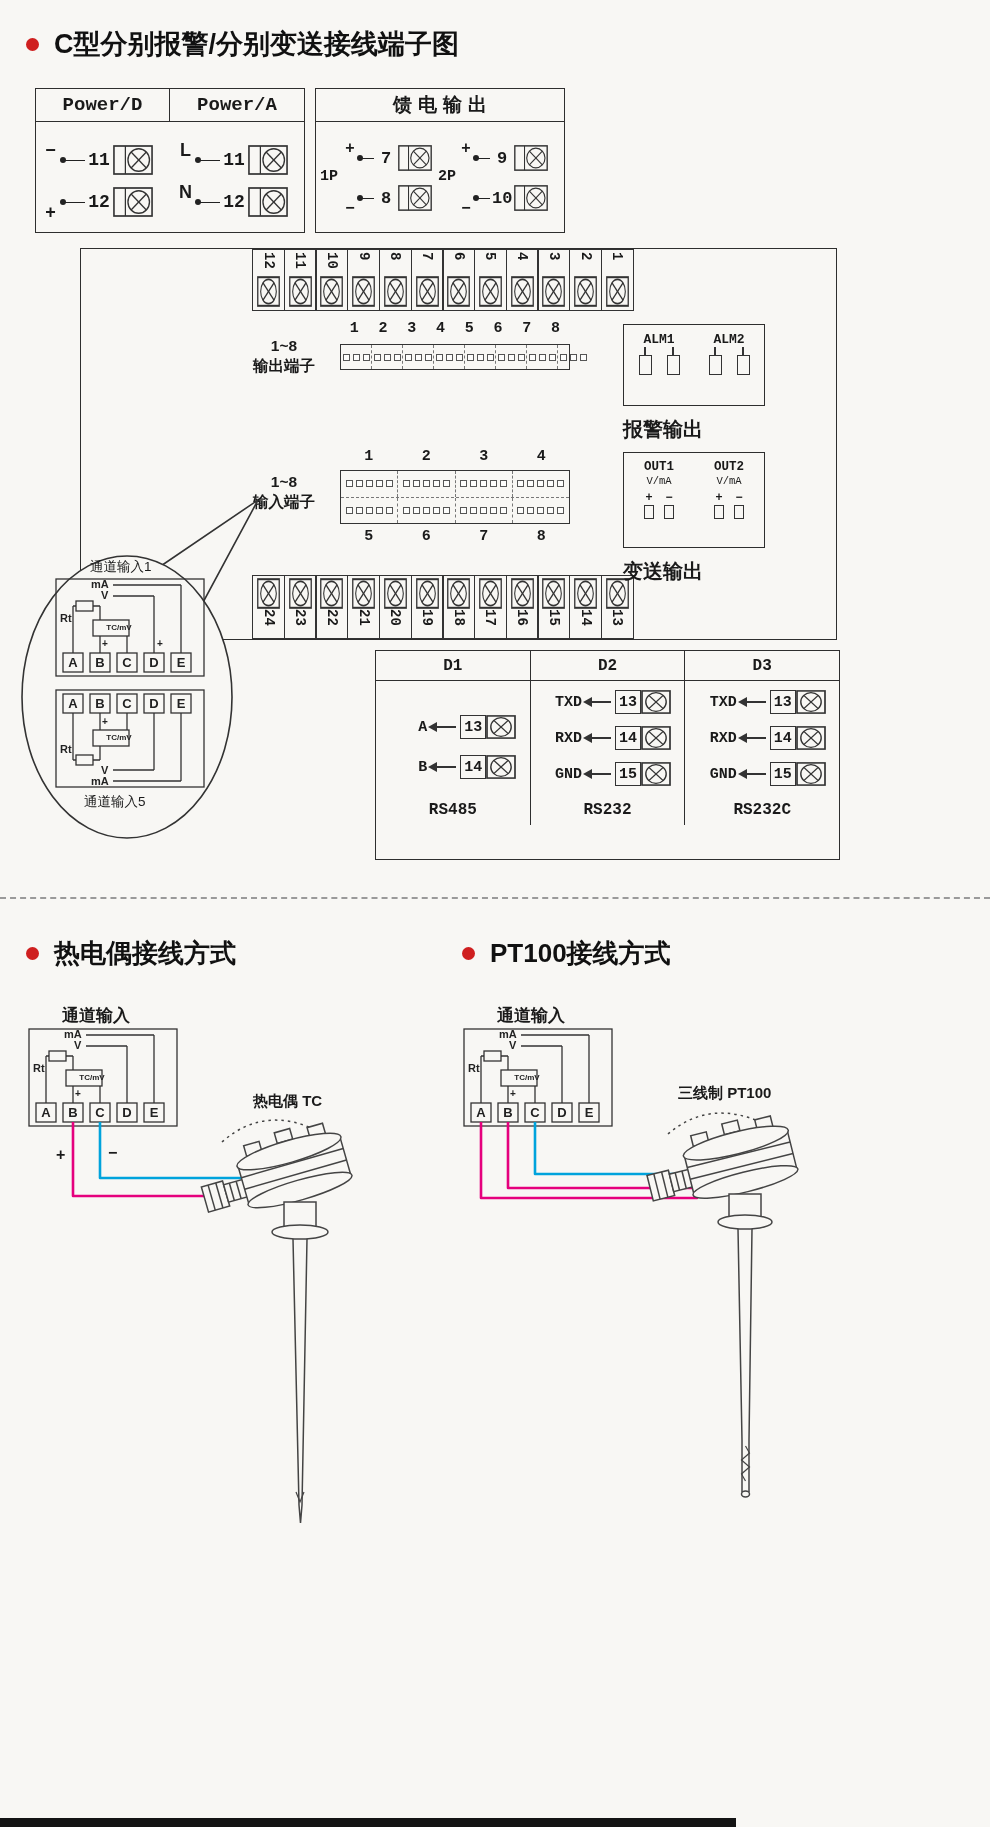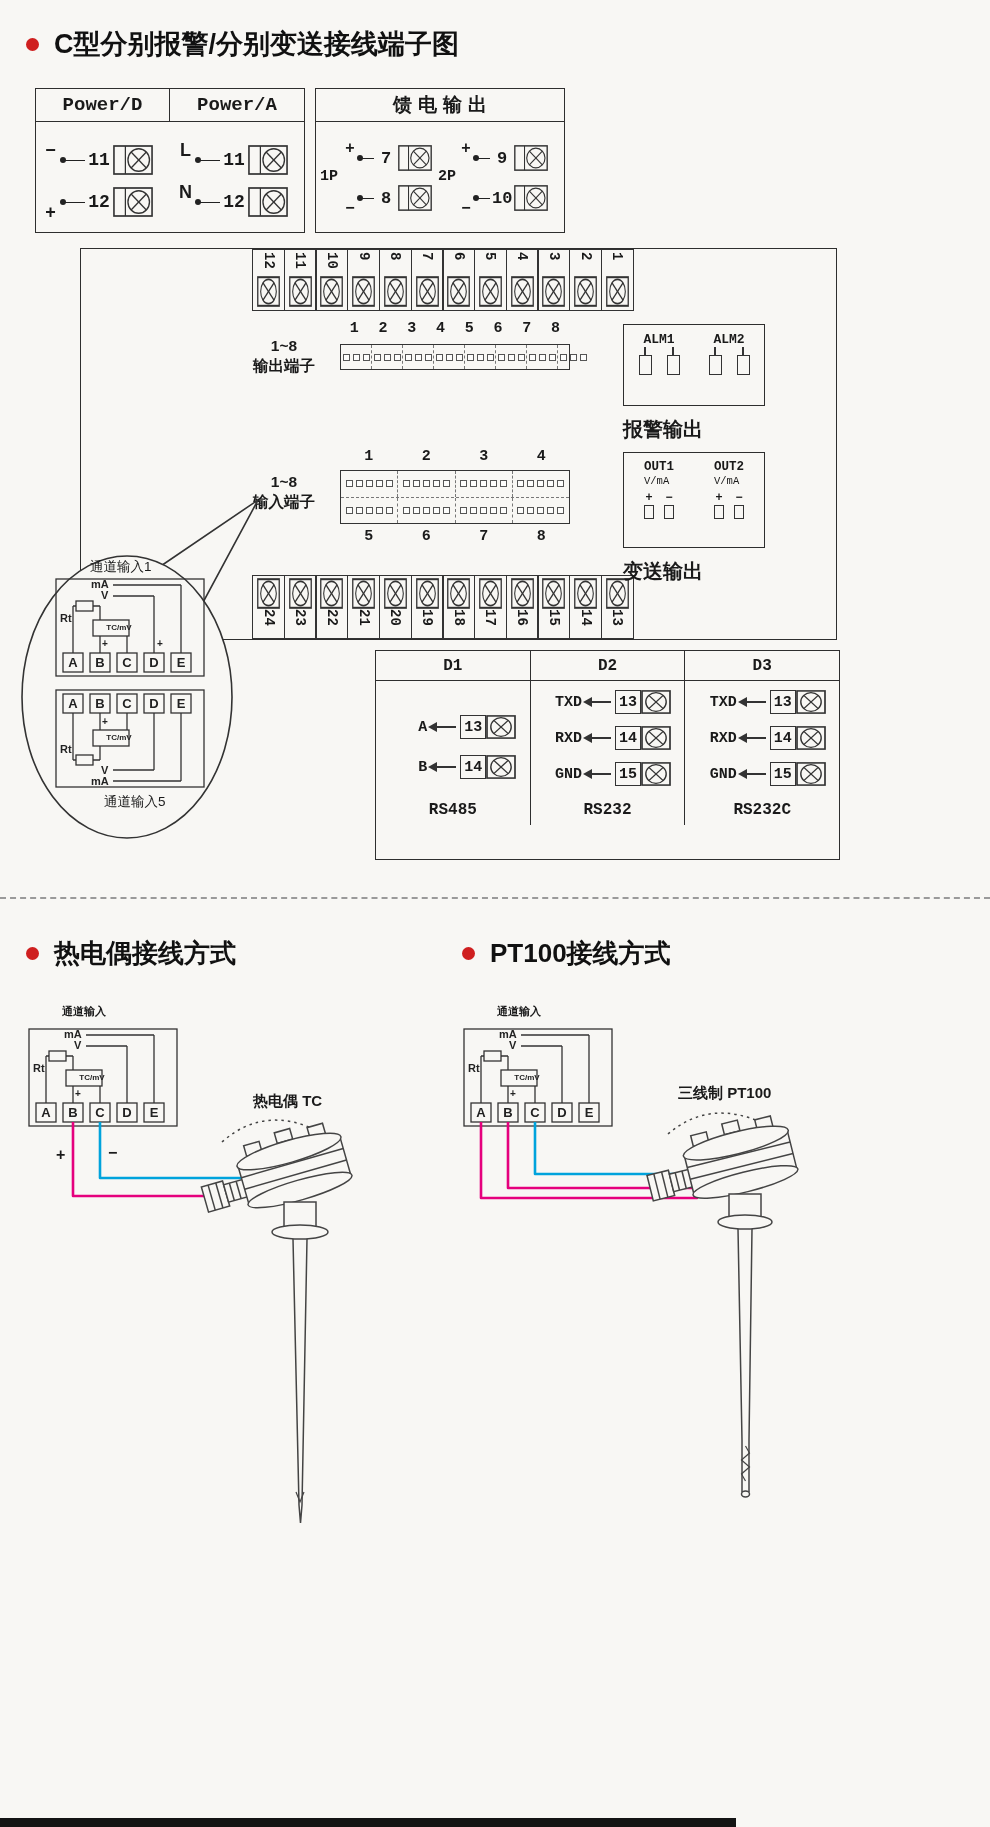--- a/index.html
+++ b/index.html
@@ -62,21 +62,21 @@
 
   
   .alm-labels{display:flex;justify-content:space-around;padding-top:7px;font-size:13px;font-weight:bold;
               font-family:"Liberation Mono",monospace;}
   .alm-contacts{display:flex;justify-content:space-around;margin-top:8px;}
   .cgroup{display:flex;gap:15px;}
   .cpin{width:13px;height:20px;border:1.4px solid #333;position:relative;box-sizing:border-box;}
   .cpin::before{content:"";position:absolute;left:45%;top:-9px;width:1.6px;height:8px;background:#333;}
   .caption-sm{position:absolute;width:142px;text-align:left;font-size:20px;font-weight:bold;}
   .tx-row{display:flex;justify-content:space-around;padding-top:7px;}
-  .tg{display:flex;flex-direction:column;align-items:flex-start;}
+  .tg{display:flex;flex-direction:column;align-items:center;}
   .tg-label{font-size:12.5px;font-weight:bold;font-family:"Liberation Mono",monospace;}
   .tg-unit{font-size:10.5px;font-family:"Liberation Mono",monospace;margin-top:1px;}
   .tg-pins{display:flex;gap:10px;margin-top:4px;}
   .tp{display:flex;flex-direction:column;align-items:center;}
   .tp-sign{font-size:12px;font-weight:bold;line-height:1;}
   .tp-pin{width:10px;height:14px;border:1.3px solid #333;margin-top:2px;box-sizing:border-box;}
 
   
   .comm-title{height:32px;border-bottom:1.5px solid #2e2e2e;display:flex;align-items:center;justify-content:center;
               font-size:20px;font-weight:bold;letter-spacing:12px;text-indent:12px;}
@@ -117,21 +117,21 @@
   .chd-flip .cl-rt{top:56px;}
   .chd-flip .cl-tc{top:46px;}
   .chd-flip .cl-v{top:77px;}
   .chd-flip .cl-ma{top:88px;}
   .chd-flip .cl-p1{top:29px;}
 
   .bubble-label{position:absolute;font-size:13.5px;font-weight:normal;}
 
   
   .divider{position:absolute;left:0;top:897px;width:990px;border-top:2.6px dashed #9a9a9a;}
-  .ch-caption{position:absolute;font-size:11px;font-weight:bold;}
+  .ch-caption{position:absolute;font-size:17px;font-weight:bold;}
   .probe-label{position:absolute;font-size:15px;font-weight:bold;}
   .wire-sign{position:absolute;font-size:16px;font-weight:bold;}
   .footer-bar{position:absolute;left:0;top:1818px;width:736px;height:9px;background:#141414;}
 </style>
 </head>
 <body>
 
 <svg width="0" height="0" style="position:absolute" aria-hidden="true">
   <defs>
     <symbol id="screw1" viewBox="0 0 30 26" preserveAspectRatio="none">
@@ -622,21 +622,21 @@
     <span class="cl cl-v">V</span>
     <span class="cl cl-rt">Rt</span>
     <span class="cl cl-tc">TC/mV</span>
     <span class="cl cl-p1">+</span>
     <span class="cl cl-t cl-t0">A</span>
     <span class="cl cl-t cl-t1">B</span>
     <span class="cl cl-t cl-t2">C</span>
     <span class="cl cl-t cl-t3">D</span>
     <span class="cl cl-t cl-t4">E</span>
   </div>
-  <span class="bubble-label" style="left:104px;top:793px;text-align:right;">通道输入5</span>
+  <span class="bubble-label" style="left:84px;top:793px;text-align:right;">通道输入5</span>
 
   <div class="box" style="left:375px;top:650px;width:465px;height:210px;">
     <div class="comm-cols">
       <div class="comm-col">
         <div class="comm-col-header">D1</div>
         <div class="comm-body comm-body-d1">
           <div class="crow">
             <span class="clabel">A</span>
             <span class="arrow"></span>
             <span class="numbox">13</span>

